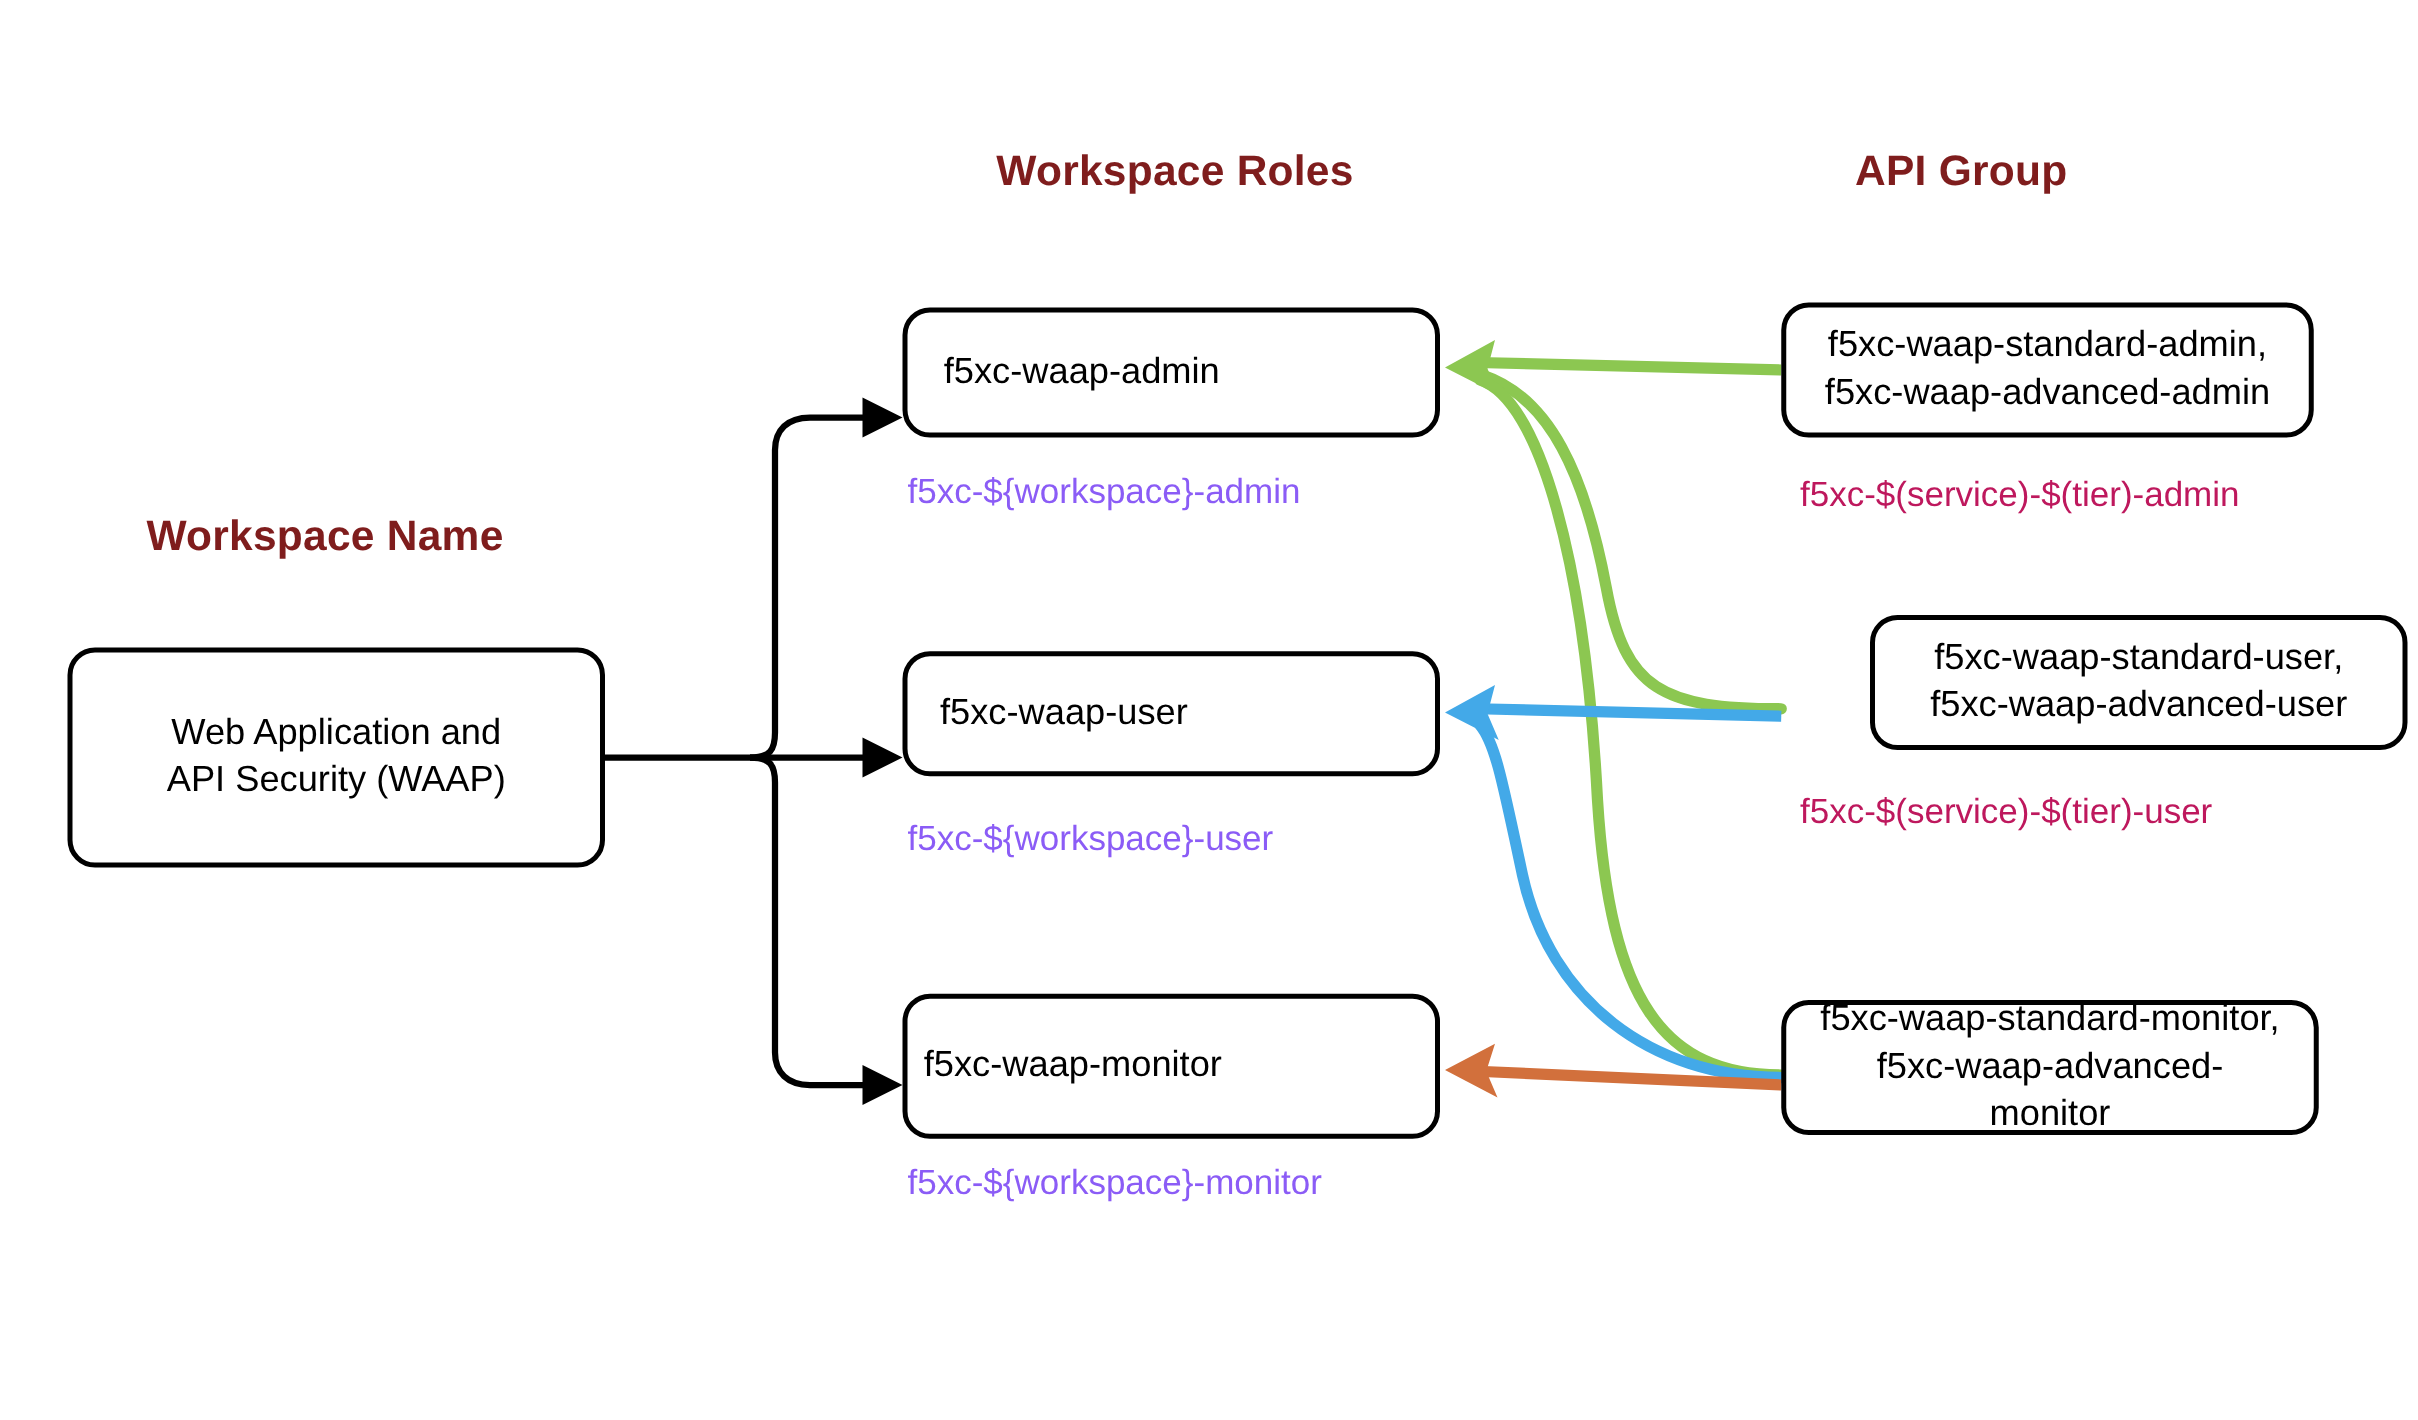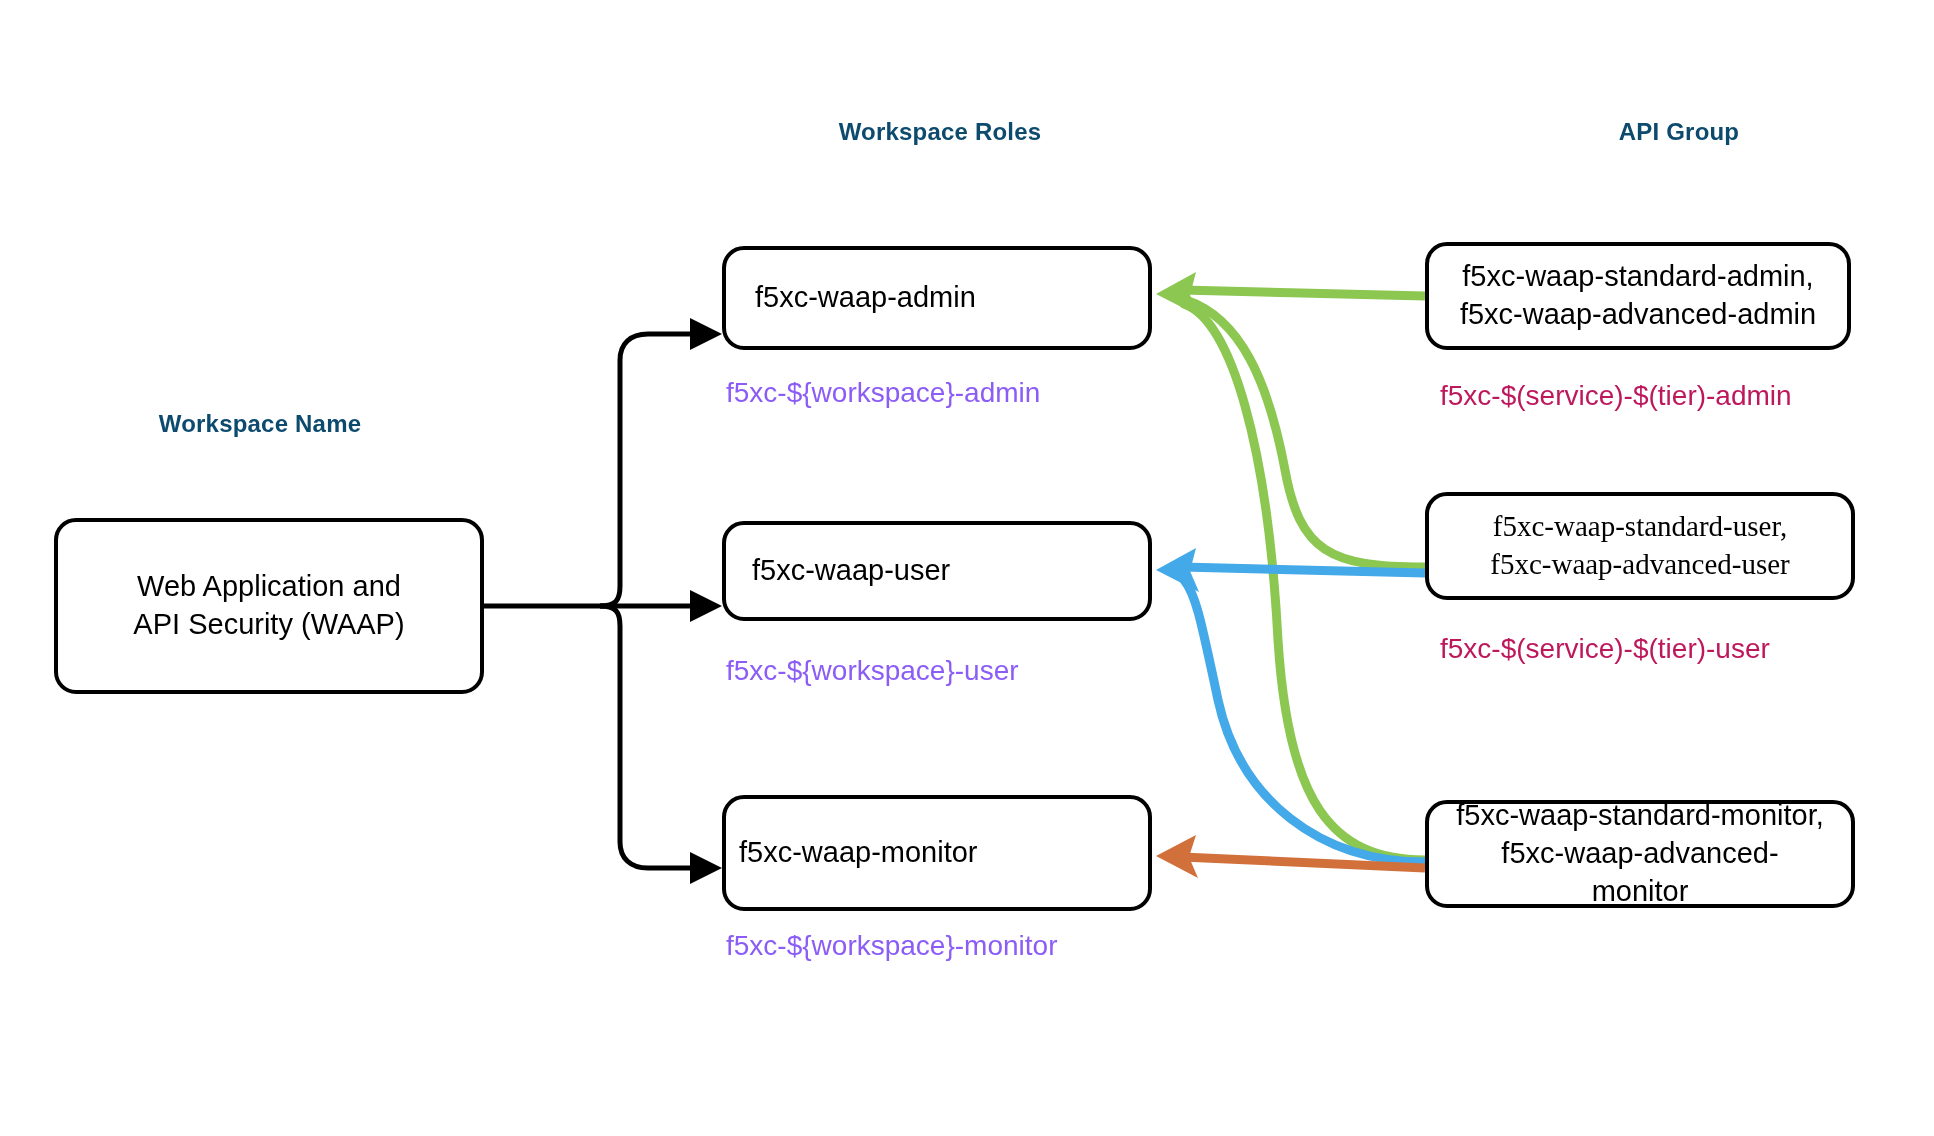--- a/index.html
+++ b/index.html
@@ -22,24 +22,24 @@
   #edges {
     position: absolute;
     left: 0;
     top: 0;
     width: 1934px;
     height: 1136px;
     pointer-events: none;
   }
   .col-header {
     position: absolute;
-    font-size: 24px;
+    font-size: 34px;
     font-weight: bold;
     letter-spacing: 0.2px;
-    color: #0c4a6e;
+    color: #7f1d1d;
     white-space: nowrap;
     text-align: center;
   }
   .node {
     position: absolute;
     box-sizing: border-box;
     background: #ffffff;
     border: 4px solid #000000;
     border-radius: 22px;
     display: flex;
@@ -119,21 +119,21 @@
     </g>
     <g fill="#D2703C">
       <polygon points="1156,856 1196,835 1189,857 1198,878"></polygon>
     </g>
   </svg>
 
   <div class="col-header" style="left:90px; top:410px; width:340px;">Workspace Name</div>
 
   <div class="col-header" style="left:720px; top:118px; width:440px;">Workspace Roles</div>
 
-  <div class="col-header" style="left:1464px; top:118px; width:430px;text-align:center;">API Group</div>
+  <div class="col-header" style="left:1354px; top:118px; width:430px;text-align:center;">API Group</div>
 
   <div class="node center" style="left:54px; top:518px; width:430px; height:176px;">
     <span class="node-text">Web Application and
 API Security (WAAP)</span>
   </div>
 
   <div class="node left-align" style="left:722px; top:246px; width:430px; height:104px;padding-left:29px;">
     <span class="node-text">f5xc-waap-admin</span>
   </div>
   <div class="caption workspace-caption" style="left:726px; top:377px;">f5xc-${workspace}-admin</div>
@@ -147,21 +147,21 @@
     <span class="node-text">f5xc-waap-monitor</span>
   </div>
   <div class="caption workspace-caption" style="left:726px; top:930px;">f5xc-${workspace}-monitor</div>
 
   <div class="node center" style="left:1425px; top:242px; width:426px; height:108px;">
     <span class="node-text">f5xc-waap-standard-admin,
 f5xc-waap-advanced-admin</span>
   </div>
   <div class="caption api-caption" style="left:1440px; top:380px;">f5xc-$(service)-$(tier)-admin</div>
 
-  <div class="node center" style="left:1425px; top:492px; width:430px; height:108px;font-family:Liberation Serif, serif;">
+  <div class="node center" style="left:1496px; top:492px; width:430px; height:108px;">
     <span class="node-text">f5xc-waap-standard-user,
 f5xc-waap-advanced-user</span>
   </div>
   <div class="caption api-caption" style="left:1440px; top:633px;">f5xc-$(service)-$(tier)-user</div>
 
   <div class="node center" style="left:1425px; top:800px; width:430px; height:108px;">
     <span class="node-text">f5xc-waap-standard-monitor,
 f5xc-waap-advanced-monitor</span>
   </div>
 

